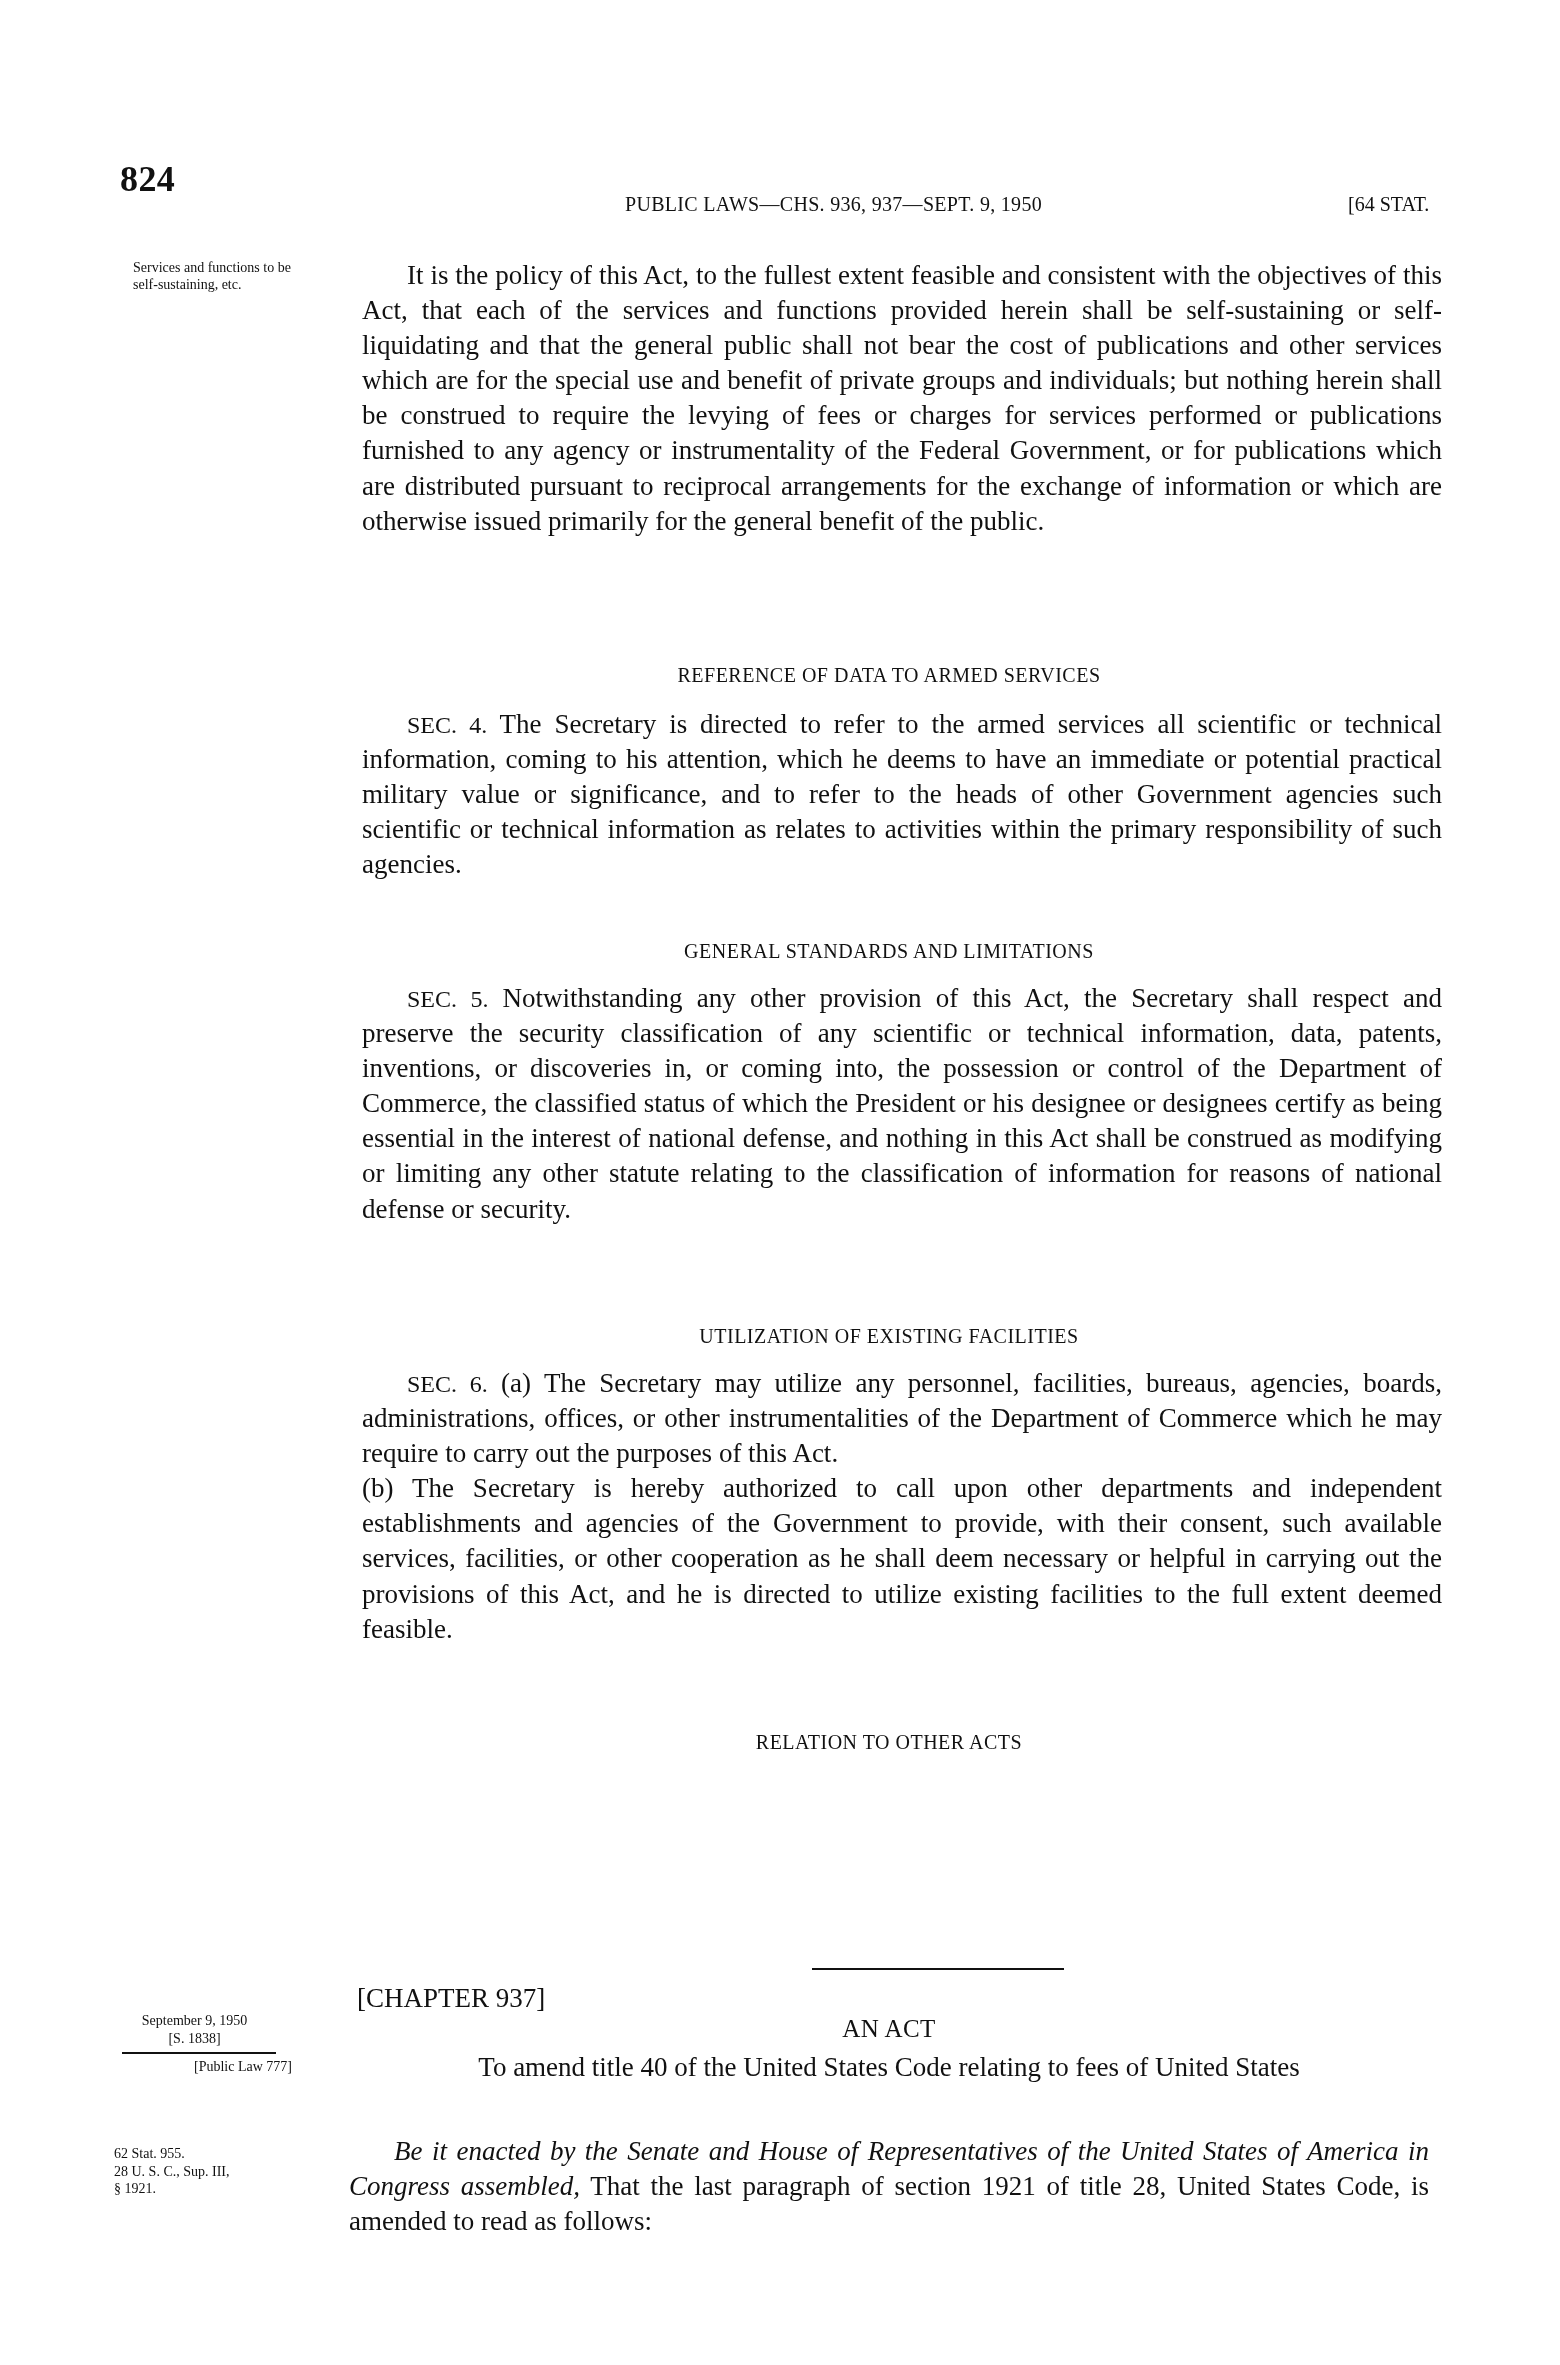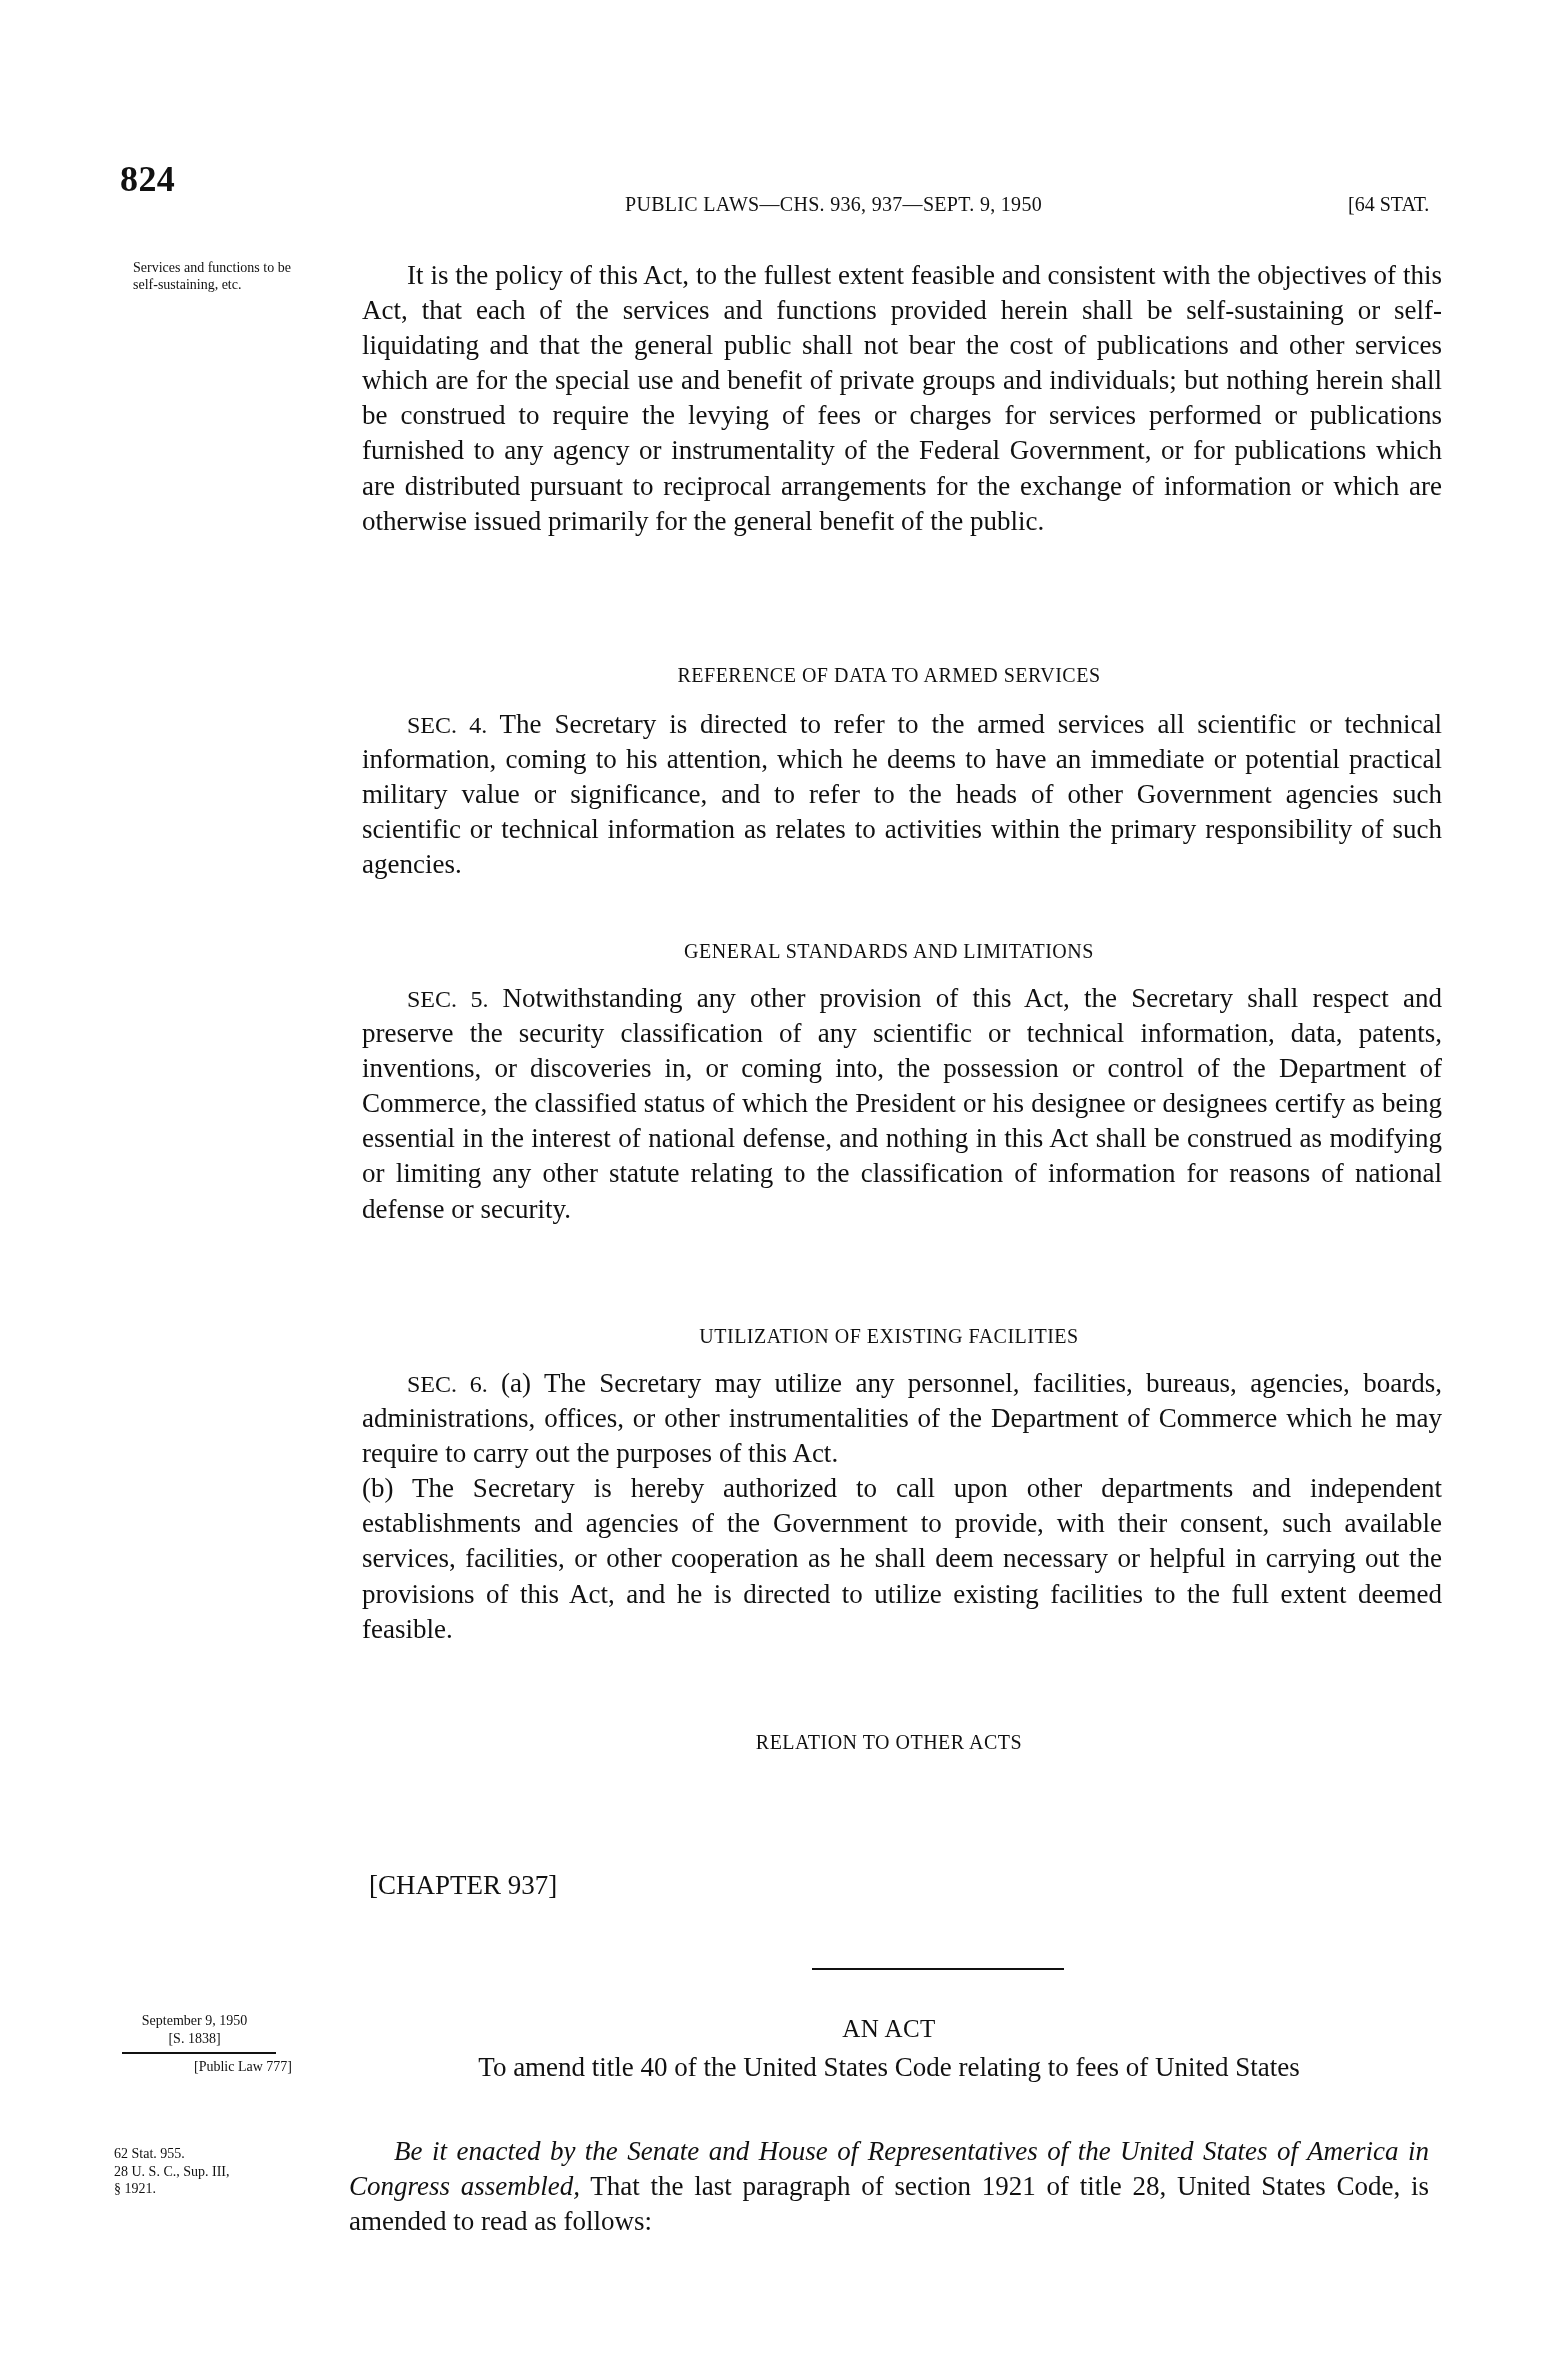--- a/index.html
+++ b/index.html
@@ -178,21 +178,21 @@
       <span>(a) The Secretary may utilize any personnel, facilities, bureaus, agencies, boards, administrations, offices, or other instrumentalities of the Department of Commerce which he may require to carry out the purposes of this Act.</span>
     </p>
     <p class="indent">(b) The Secretary is hereby authorized to call upon other departments and independent establishments and agencies of the Government to provide, with their consent, such available services, facilities, or other cooperation as he shall deem necessary or helpful in carrying out the provisions of this Act, and he is directed to utilize existing facilities to the full extent deemed feasible.</p>
   </div>
 
   <div class="section-head" style="top: 1731px;">RELATION TO OTHER ACTS</div>
 
 
   <div class="rule" style="top: 1968px; left: 812px; width: 252px;"></div>
 
-  <div class="chapter-line" style="top: 1870px; left: 357px; margin-left: 12px;">[CHAPTER 937]</div>
+  <div class="chapter-line" style="top: 1983px; left: 357px;">[CHAPTER 937]</div>
 
   <div class="note-block centered" style="top: 2012px; text-align:center;">
     <span class="line">September 9, 1950</span>
     <span class="line">[S. 1838]</span>
   </div>
   <div class="note-rule" style="top: 2052px;"></div>
   <div class="note-block centered" style="top: 2058px; text-align:right;">[Public Law 777]</div>
 
   <div class="act-title" style="top: 2015px;">AN ACT</div>
 

